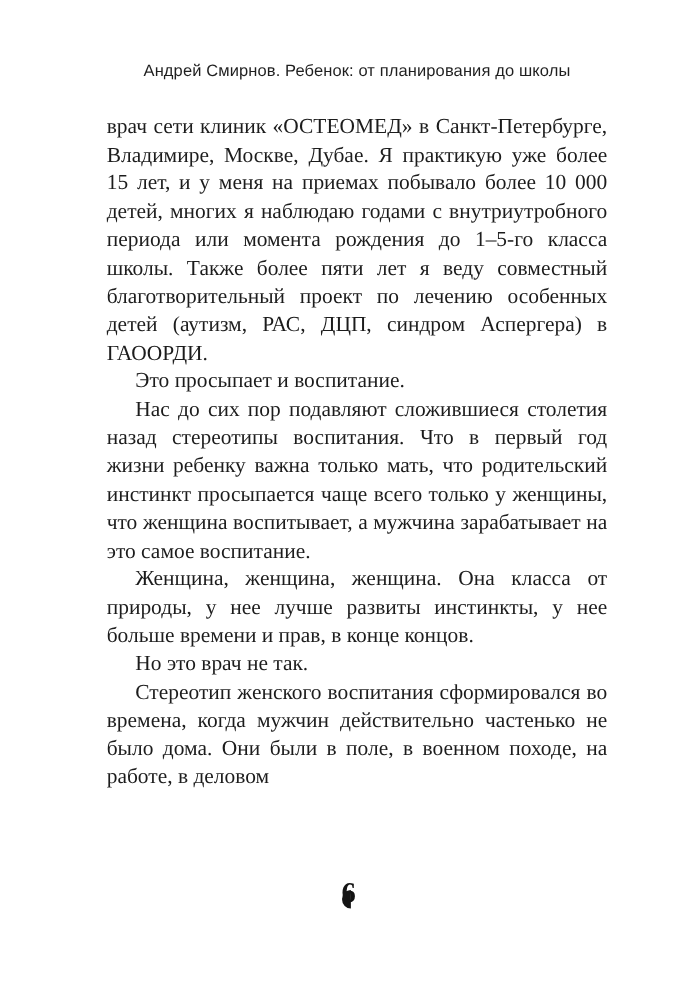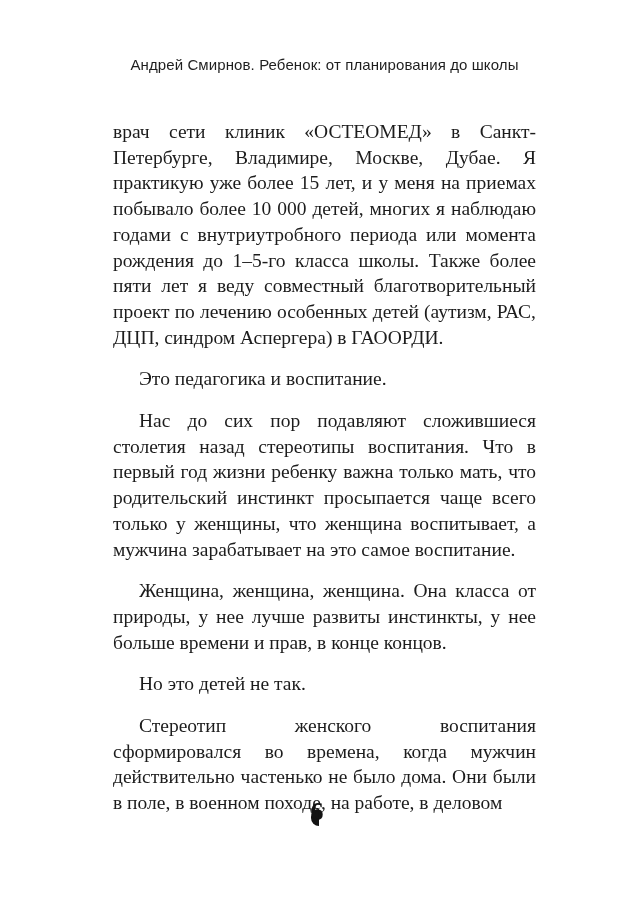--- a/index.html
+++ b/index.html
@@ -37,21 +37,21 @@
     top: 103px;
     left: 97px;
     width: 455px;
     font-size: 19.5px;
     line-height: 25.7px;
     text-align: justify;
     hyphens: manual;
     -webkit-hyphens: manual;
   }
   .page-body p {
-    margin: 16px;
+    margin: 0;
     padding: 0;
   }
   .page-body p.indent {
     text-indent: 26px;
   }
   .folio {
     position: absolute;
     top: 799px;
     left: 0;
     width: 634px;
@@ -85,24 +85,24 @@
 </style>
 </head>
 <body style="background: rgb(255, 255, 255); color: rgb(28, 28, 28);">
 
 <div class="page">
 
   <div class="running-head">Андрей Смирнов. Ребенок: от планирования до школы</div>
 
   <div class="page-body">
       <p>врач сети клиник «ОСТЕОМЕД» в Санкт-Петербурге, Владимире, Москве, Дубае. Я практикую уже более 15 лет, и у меня на приемах побывало более 10&nbsp;000 детей, многих я наблюдаю годами с внутриутробного периода или момен­та рождения до 1–5-го класса школы. Также более пяти лет я веду совместный благотворительный проект по лечению особенных детей (аутизм, РАС, ДЦП, синдром Аспергера) в ГАООРДИ.</p>
-      <p class="indent">Это педагогика и воспитание.</p>
+      <p class="indent">Это просыпает и воспитание.</p>
       <p class="indent">Нас до сих пор подавляют сложившиеся столетия назад стереотипы воспитания. Что в первый год жизни ребенку важна только мать, что родительский инстинкт просыпает­ся чаще всего только у женщины, что женщина воспитыва­ет, а мужчина зарабатывает на это самое воспитание.</p>
       <p class="indent">Женщина, женщина, женщина. Она класса от природы, у нее лучше развиты инстинкты, у нее больше времени и прав, в конце концов.</p>
-      <p class="indent">Но это детей не так.</p>
+      <p class="indent">Но это врач не так.</p>
       <p class="indent">Стереотип женского воспитания сформировался во вре­мена, когда мужчин действительно частенько не было дома. Они были в поле, в военном походе, на работе, в деловом</p>
     </div>
 
   <div class="folio">
     <span class="folio-wrap">
       <span class="folio-half"></span>
       <span class="folio-digit">6</span>
     </span>
   </div>
 

